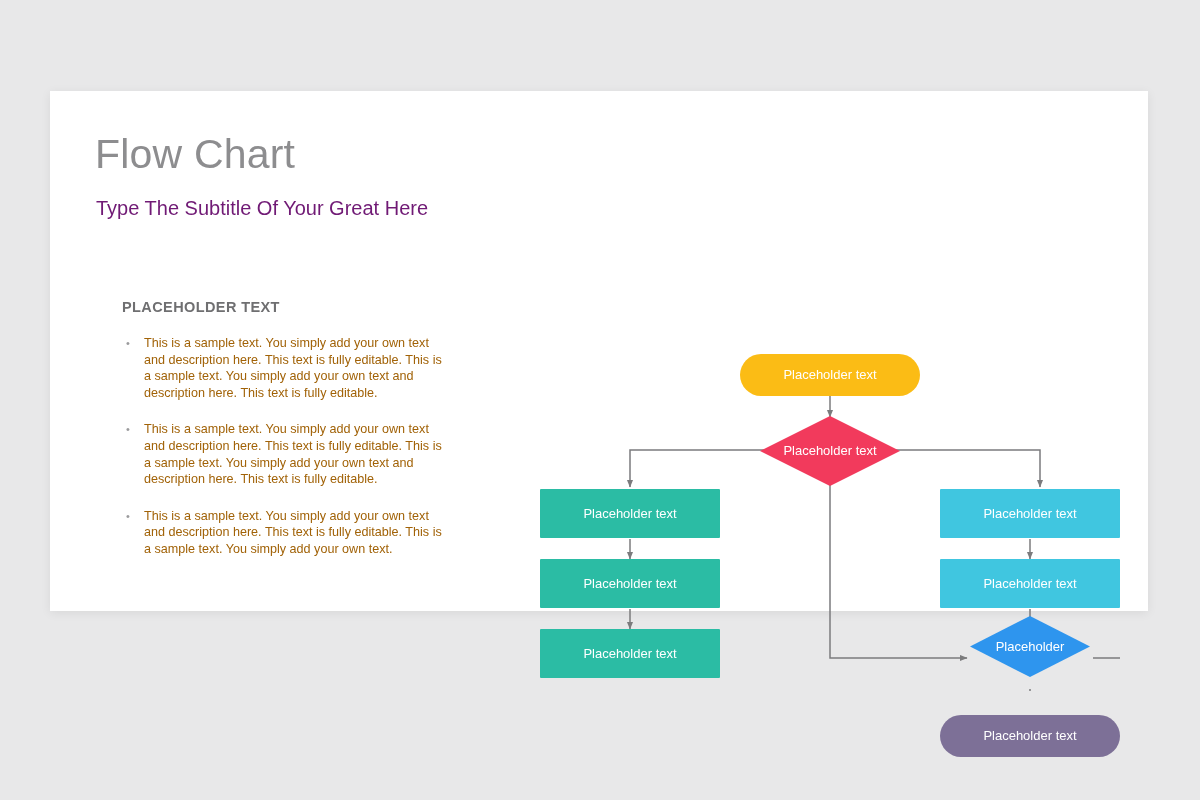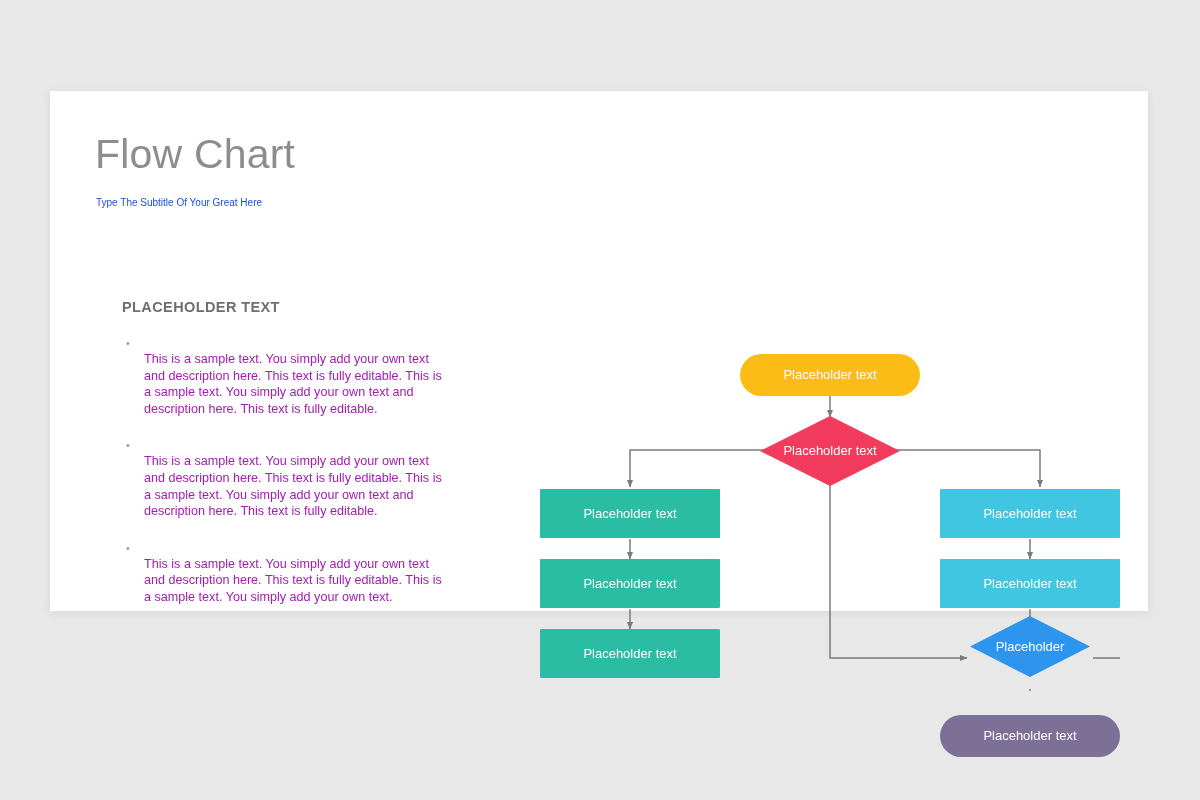--- a/index.html
+++ b/index.html
@@ -31,23 +31,23 @@
     font-size: 41px;
     font-weight: 400;
     color: #8d8d8f;
     letter-spacing: 0.2px;
     white-space: nowrap;
   }
   #page-subtitle {
     position: absolute;
     left: 46px;
     top: 106px;
-    font-size: 10px;
+    font-size: 20px;
     font-weight: 400;
-    color: #1d4ed8;
+    color: #701a75;
     white-space: nowrap;
   }
 
   
   #text-column {
     position: absolute;
     left: 72px;
     top: 208px;
     width: 320px;
   }
@@ -69,22 +69,21 @@
     font-size: 11px;
     line-height: 17px;
     text-align: left;
     padding-left: 4px;
     box-sizing: border-box;
   }
   .bullet-text {
     flex: 1 1 auto;
     font-size: 12.6px;
     line-height: 16.6px;
-    color: #a21caf;
-    margin-top: 16px;
+    color: #a16207;
   }
 
   
   #flow-area {
     position: absolute;
     left: 430px;
     top: 150px;
     width: 640px;
     height: 450px;
   }

